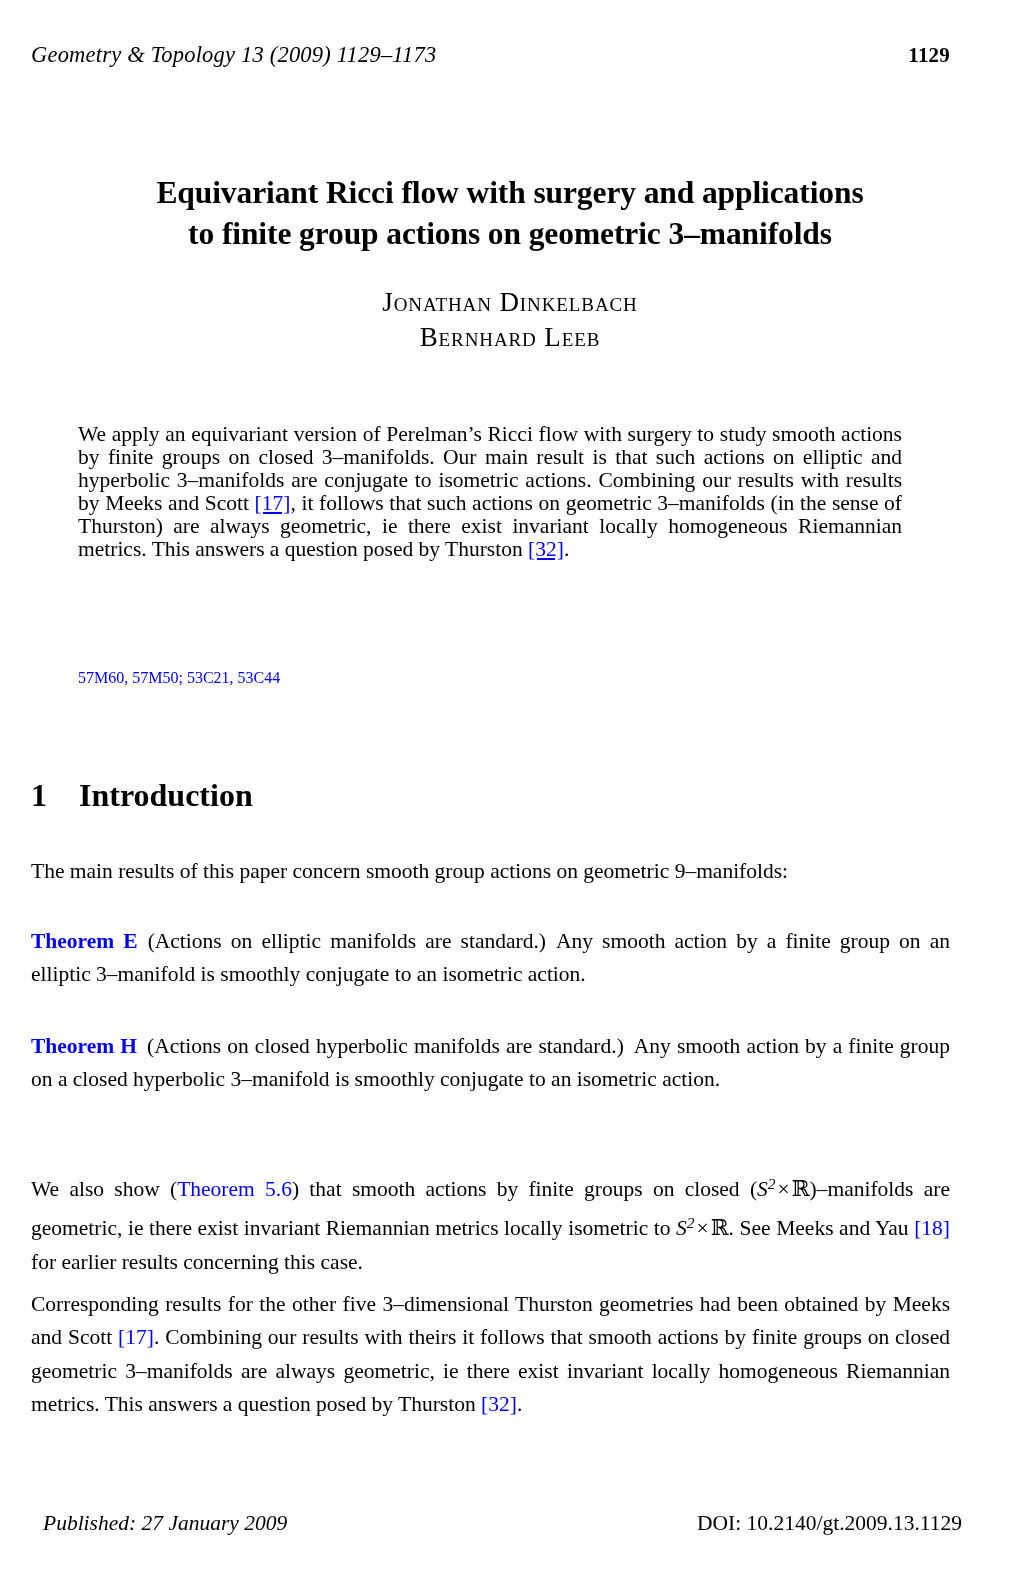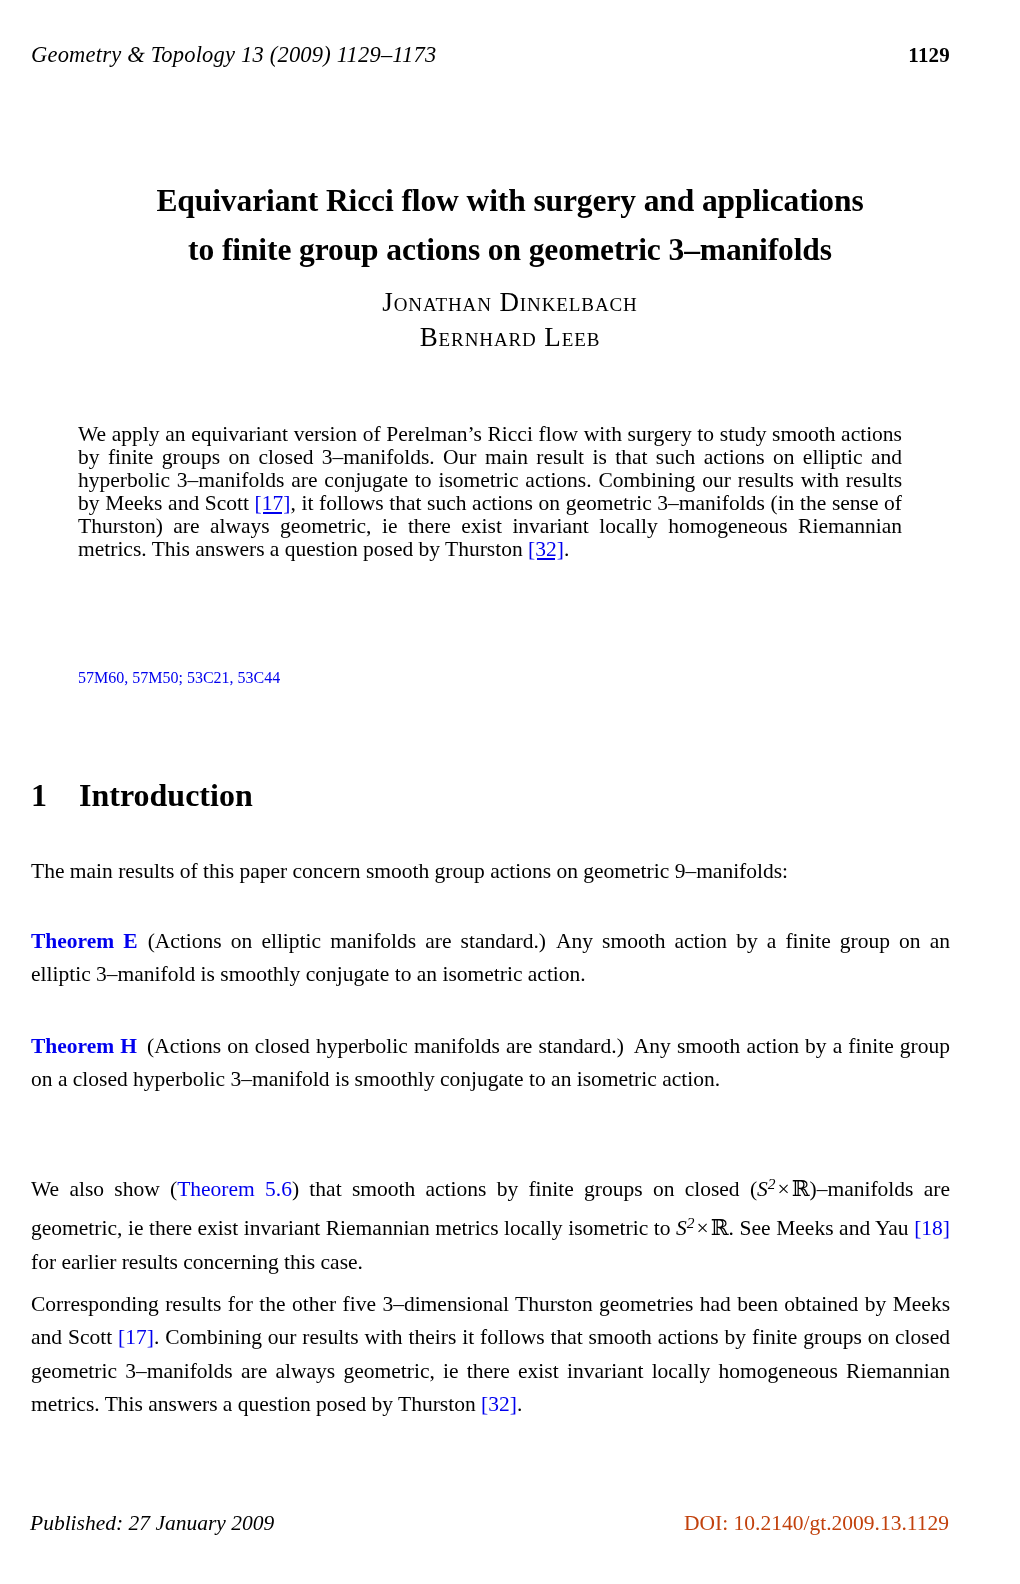--- a/index.html
+++ b/index.html
@@ -52,21 +52,20 @@
     left: 60px;
     top: 172px;
     width: 900px;
     text-align: center;
   }
   .title-line {
     font-weight: bold;
     font-size: 31.5px;
     line-height: 41px;
     letter-spacing: -0.1px;
-    margin-top: 8px;
   }
 
   
   .authors {
     position: absolute;
     left: 60px;
     top: 285px;
     width: 900px;
     text-align: center;
   }
@@ -153,34 +152,34 @@
   }
   .bbR {
     font-family: "DejaVu Serif", "Liberation Serif", serif;
     font-style: normal;
   }
   .times { padding: 0 2px; }
 
   
   .footer {
     position: absolute;
-    left: 30px;
+    left: 43px;
     top: 1511px;
     width: 919px;
     display: flex;
     justify-content: space-between;
     align-items: baseline;
     font-size: 21.5px;
     gap: 39px;
   }
   .footer-left {
     font-style: italic;
   }
   .footer-right {
-    color: #c2410c;
+    color: #000000;
   }
 </style>
 </head>
 <body>
 
 <div class="page">
 
   <div class="runhead">
     <span class="runhead-journal">Geometry &amp; Topology 13 (2009) 1129–1173</span>
     <span class="runhead-page">1129</span>

